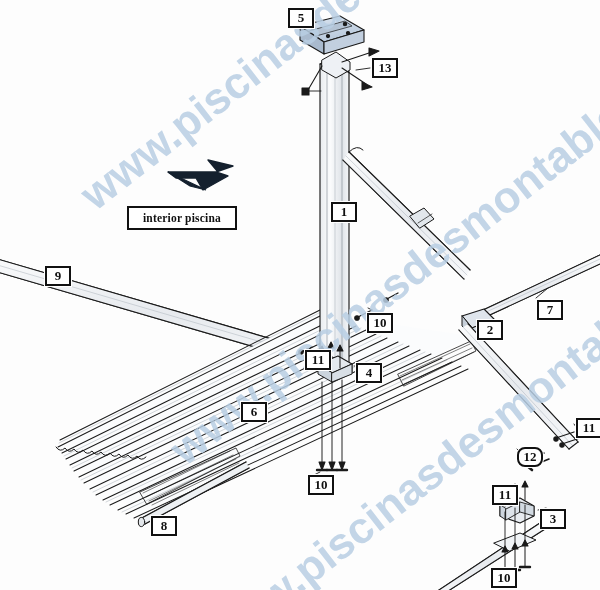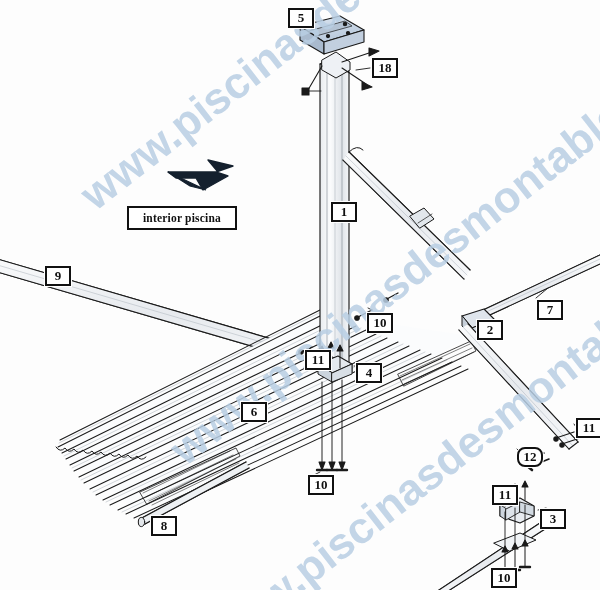--- a/index.html
+++ b/index.html
@@ -315,21 +315,21 @@
 
   <div class="wm" style="left:86px;top:175px;font-size:44px;transform:rotate(-38deg);">www.piscinasdesmontables.com</div>
   <div class="wm" style="left:176px;top:430px;font-size:44px;transform:rotate(-38deg);">www.piscinasdesmontables.com</div>
   <div class="wm" style="left:210px;top:620px;font-size:44px;transform:rotate(-38deg);">www.piscinasdesmontables.com</div>
 
   <div id="dirbox">
     <span>interior piscina</span>
   </div>
 
   <div class="lbl" style="left:288px;top:8px;">5</div>
-  <div class="lbl" style="left:372px;top:58px;">18</div>
+  <div class="lbl" style="left:372px;top:58px;">13</div>
   <div class="lbl" style="left:331px;top:202px;">1</div>
   <div class="lbl" style="left:45px;top:266px;">9</div>
   <div class="lbl" style="left:537px;top:300px;">7</div>
   <div class="lbl" style="left:477px;top:320px;">2</div>
   <div class="lbl" style="left:367px;top:313px;">10</div>
   <div class="lbl" style="left:305px;top:350px;">11</div>
   <div class="lbl" style="left:356px;top:363px;">4</div>
   <div class="lbl" style="left:241px;top:402px;">6</div>
   <div class="lbl" style="left:576px;top:418px;">11</div>
   <div class="lbl" style="left:517px;top:447px;border-radius:8px;">12</div>

